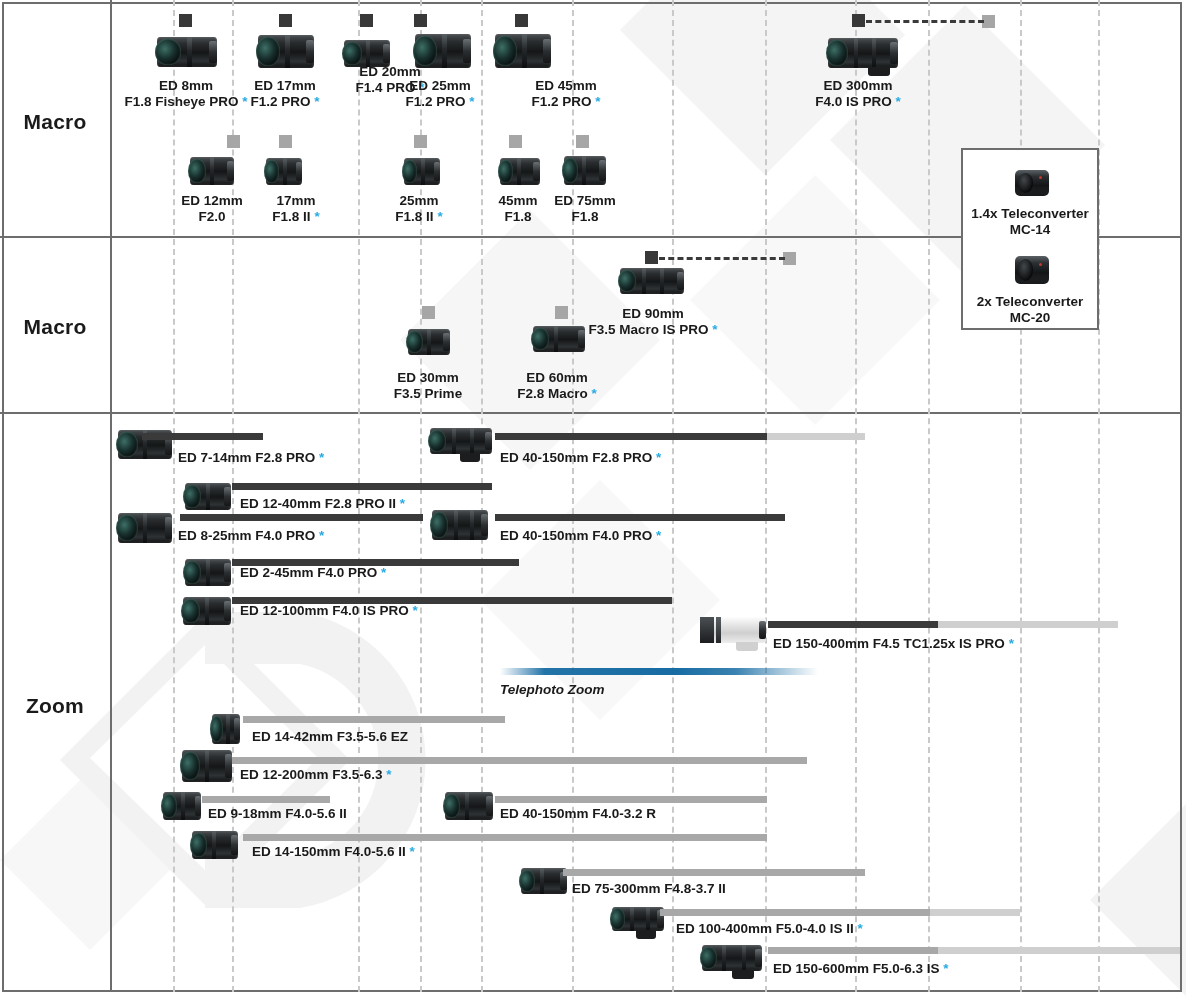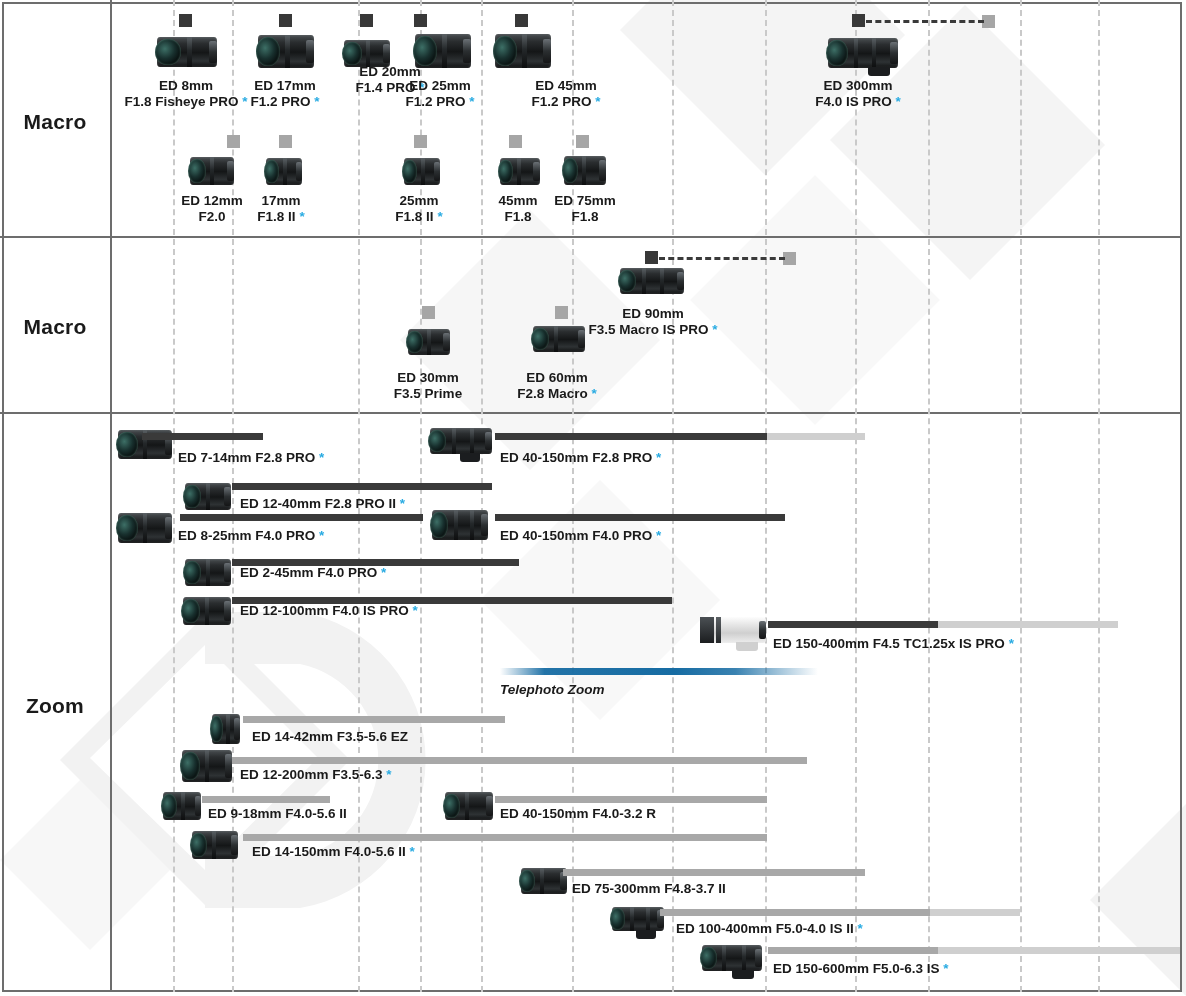--- a/index.html
+++ b/index.html
@@ -224,21 +224,21 @@
     <div class="barrel"></div>
       <div class="front" style="left:-2px;width:16px;"></div>
     <div class="ring" style="left:18px;width:4px;"></div>
       <div class="mount" style="right:0;width:7px;"></div>
   </div>
 
   <div class="lbl ctr" style="left:212px;top:193px;">
     <span>ED 12mm</span><br>
     <span>F2.0</span>
   </div>
-  <div class="lbl ctr" style="left:281px;top:193px;">
+  <div class="lbl ctr" style="left:296px;top:193px;">
     <span>17mm</span><br>
     <span>F1.8 II</span><span class="ast">&nbsp;*</span>
   </div>
   <div class="lbl ctr" style="left:419px;top:193px;">
     <span>25mm</span><br>
     <span>F1.8 II</span><span class="ast">&nbsp;*</span>
   </div>
   <div class="lbl ctr" style="left:518px;top:193px;">
     <span>45mm</span><br>
     <span>F1.8</span>
@@ -280,20 +280,40 @@
   </div>
   <div class="lbl ctr" style="left:428px;top:370px;">
     <span>ED 30mm</span><br>
     <span>F3.5 Prime</span>
   </div>
   <div class="lbl ctr" style="left:557px;top:370px;">
     <span>ED 60mm</span><br>
     <span>F2.8 Macro</span><span class="ast">&nbsp;*</span>
   </div>
 
+  <div class="tcbox" style="left:961px;top:148px;width:138px;height:182px;">
+    <div class="tc" style="left:52px;top:20px;width:34px;height:26px;">
+      <div class="body"></div>
+        <div class="hole"></div>
+        <div class="red" style="right:7px;top:6px;"></div>
+    </div>
+    <div class="tctext" style="top:56px;">
+      <span>1.4x Teleconverter</span><br>
+      <span>MC-14</span>
+    </div>
+    <div class="tc" style="left:52px;top:106px;width:34px;height:28px;">
+      <div class="body"></div>
+        <div class="hole"></div>
+        <div class="red" style="right:7px;top:7px;"></div>
+    </div>
+    <div class="tctext" style="top:144px;">
+      <span>2x Teleconverter</span><br>
+      <span>MC-20</span>
+    </div>
+  </div>
 
   <div class="lens" style="left:118px;top:430px;width:54px;height:29px;">
     <div class="barrel"></div>
       <div class="front" style="left:-2px;width:22px;"></div>
     <div class="ring" style="left:25px;width:4px;"></div>
       <div class="mount" style="right:0;width:7px;"></div>
   </div>
   <div class="bar dark" style="left:142px;top:433px;width:121px;"></div>
   <div class="lbl" style="left:178px;top:450px;">
     <span>ED 7-14mm F2.8 PRO</span><span class="ast">&nbsp;*</span>

